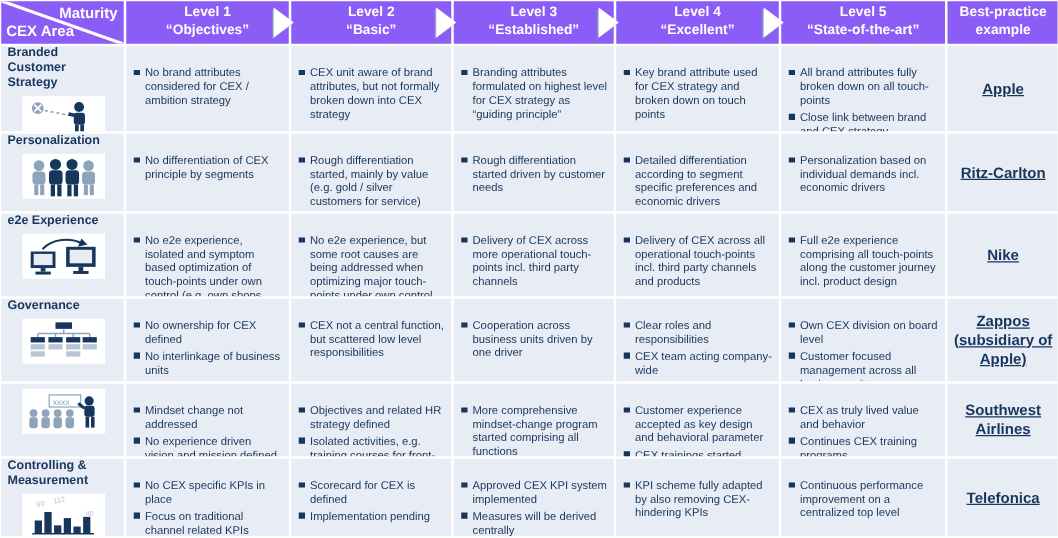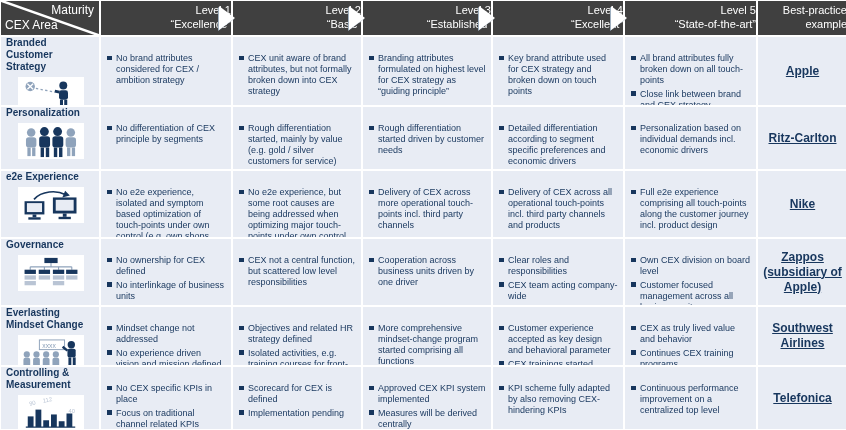--- a/index.html
+++ b/index.html
@@ -6,25 +6,25 @@
   body { width:846px; height:430px; font-family:"Liberation Sans", sans-serif; overflow:hidden; }
   .matrix {
     display:grid;
     grid-template-columns: 98px 130px 128px 128px 130px 131px 89px;
     grid-template-rows: 34px 68px 62px 66px 66px 58px 62px;
     gap:2px;
     background:#fff;
     padding:1px;
   }
   .hdr {
-    background:#404040;
+    background:#8b5cf6;
     color:#fff;
-    font-weight:normal;
+    font-weight:bold;
     font-size:11px;
-    text-align:right;
+    text-align:center;
     display:flex;
     flex-direction:column;
     justify-content:center;
     line-height:1.25;
     position:relative;
   }
   .arrow {
     position:absolute;
     right:-4px; top:50%;
     transform:translateY(-50%);
@@ -86,21 +86,21 @@
 
   <div class="hdr corner">
     <svg class="diag" width="98" height="34" viewBox="0 0 98 34">
         <line x1="-2" y1="-1" x2="100" y2="35" stroke="#ffffff" stroke-width="2.5"></line>
       </svg>
     <span class="corner-top">Maturity</span>
     <span class="corner-bottom">CEX Area</span>
   </div>
   <div class="hdr">
     <span>Level 1</span>
-    <span>“Excellence”</span>
+    <span>“Objectives”</span>
     <span class="arrow"></span>
   </div>
   <div class="hdr">
     <span>Level 2</span>
     <span>“Basic”</span>
     <span class="arrow"></span>
   </div>
   <div class="hdr">
     <span>Level 3</span>
     <span>“Established”</span>
@@ -316,21 +316,20 @@
       <ul class="bullets">
         <li>Own CEX division on board level</li>
         <li>Customer focused management across all business units</li>
       </ul>
     </div>
   <div class="cell best-cell">
       <span>Zappos (subsidiary of Apple)</span>
     </div>
 
   <div class="cell area-cell">
-    <div class="area-label">Everlasting Mindset Change</div>
     <div class="icon-box">
       <svg width="62" height="30" viewBox="0 0 64 31">
         <rect x="20" y="2" width="26" height="10" fill="#ffffff" stroke="#8fa3bb" stroke-width="1"></rect>
         <text x="23" y="10" font-size="7" fill="#8fa3bb" font-family="Liberation Sans, sans-serif">xxxx</text>
         <g fill="#17365d">
           <circle cx="53" cy="7" r="3.8"></circle>
             <rect x="49" y="11" width="8.5" height="9" rx="2"></rect>
           <rect x="50" y="20" width="3" height="9"></rect>
             <rect x="54.5" y="20" width="3" height="9"></rect>
           <line x1="49" y1="13" x2="44" y2="9" stroke="#17365d" stroke-width="2.5"></line>

